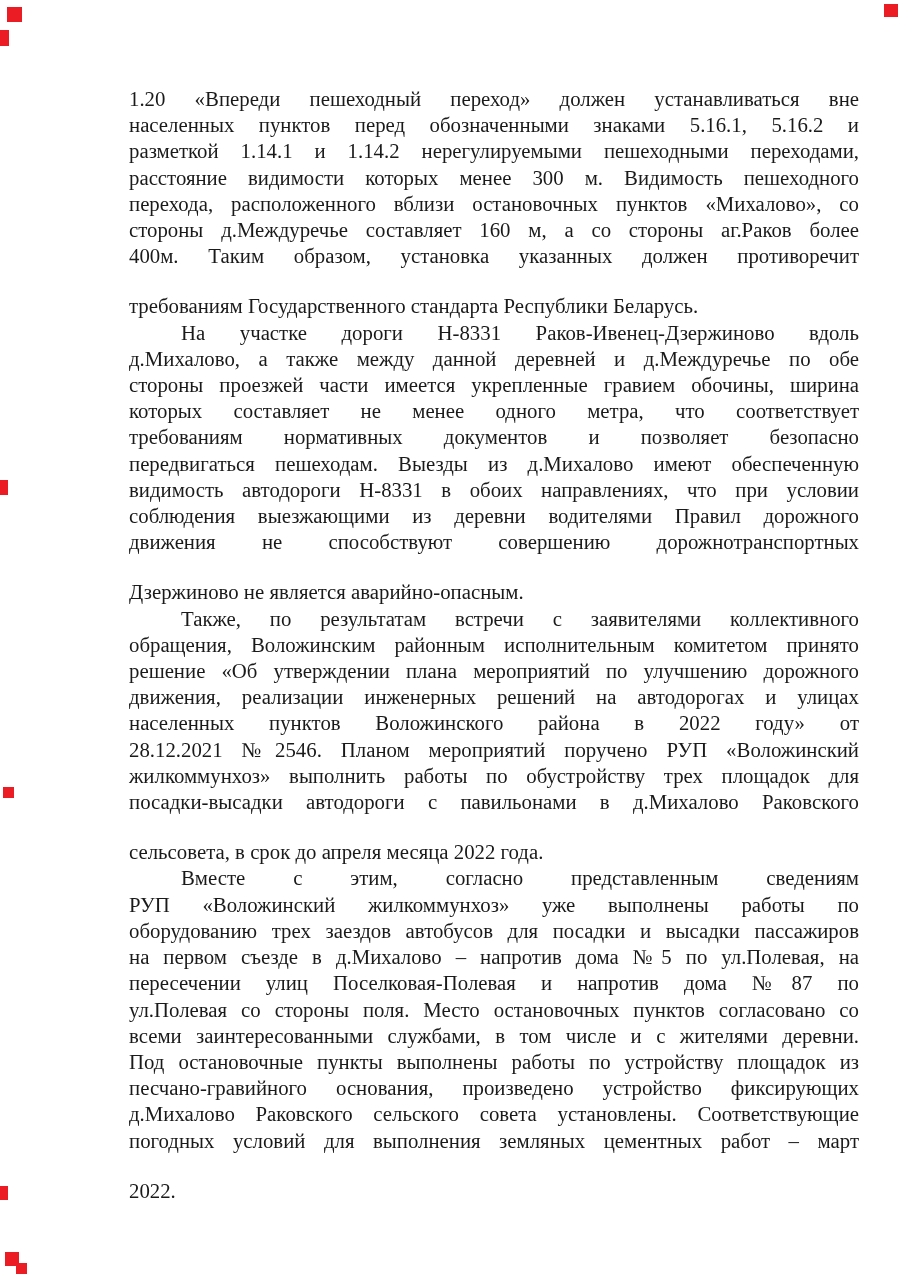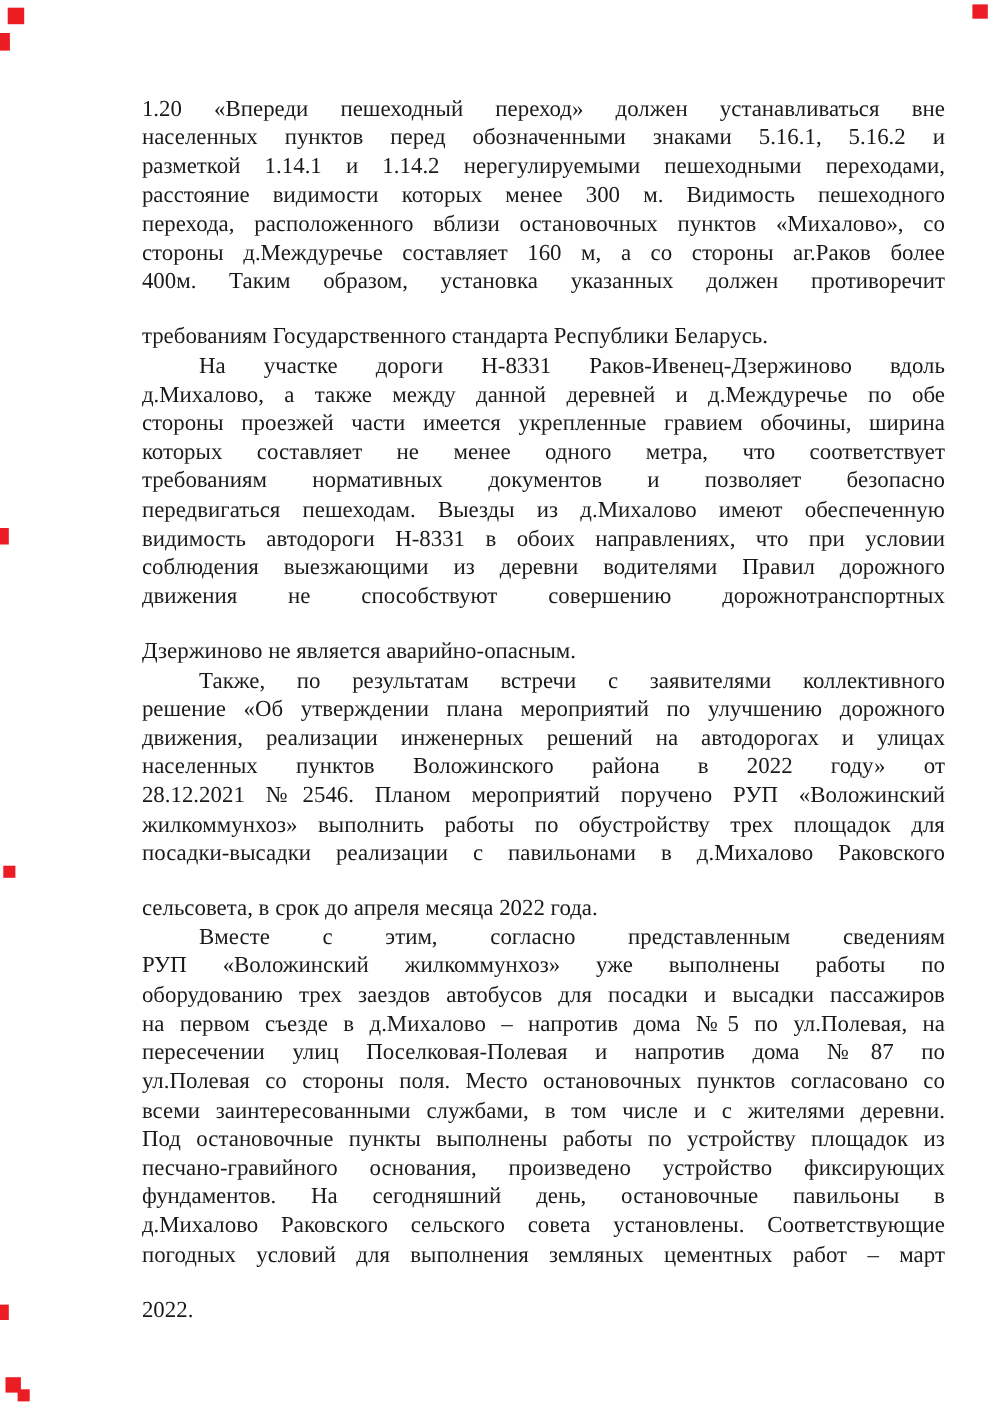--- a/index.html
+++ b/index.html
@@ -71,39 +71,39 @@
         <div class="line">которых составляет не менее одного метра, что соответствует</div>
         <div class="line">требованиям нормативных документов и позволяет безопасно</div>
         <div class="line">передвигаться пешеходам. Выезды из д.Михалово имеют обеспеченную</div>
         <div class="line">видимость автодороги Н-8331 в обоих направлениях, что при условии</div>
         <div class="line">соблюдения выезжающими из деревни водителями Правил дорожного</div>
         <div class="line">движения не способствуют совершению дорожнотранспортных</div>
         <div class="line last">Дзержиново не является аварийно-опасным.</div>
       </div>
       <div class="para indent">
         <div class="line">Также, по результатам встречи с заявителями коллективного</div>
+        <div class="line">обращения, Воложинским районным исполнительным комитетом принято</div>
         <div class="line">решение «Об утверждении плана мероприятий по улучшению дорожного</div>
         <div class="line">движения, реализации инженерных решений на автодорогах и улицах</div>
         <div class="line">населенных пунктов Воложинского района в 2022 году» от</div>
         <div class="line">28.12.2021  №2546. Планом мероприятий поручено РУП «Воложинский</div>
         <div class="line">жилкоммунхоз» выполнить работы по обустройству трех площадок для</div>
-        <div class="line">посадки-высадки реализации с павильонами в д.Михалово Раковского</div>
+        <div class="line">посадки-высадки автодороги с павильонами в д.Михалово Раковского</div>
         <div class="line last">сельсовета, в срок до апреля месяца 2022 года.</div>
       </div>
       <div class="para indent">
         <div class="line">Вместе с этим, согласно представленным сведениям</div>
         <div class="line">РУП «Воложинский жилкоммунхоз» уже выполнены работы по</div>
         <div class="line">оборудованию трех заездов автобусов для посадки и высадки пассажиров</div>
         <div class="line">на первом съезде в д.Михалово – напротив дома №5 по ул.Полевая, на</div>
         <div class="line">пересечении улиц Поселковая-Полевая и напротив дома №87 по</div>
         <div class="line">ул.Полевая со стороны поля. Место остановочных пунктов согласовано со</div>
         <div class="line">всеми заинтересованными службами, в том числе и с жителями деревни.</div>
         <div class="line">Под остановочные пункты выполнены работы по устройству площадок из</div>
         <div class="line">песчано-гравийного основания, произведено устройство фиксирующих</div>
-        <div class="line">фундаментов. На сегодняшний день, остановочные павильоны в</div>
         <div class="line">д.Михалово Раковского сельского совета установлены.  Соответствующие</div>
         <div class="line">погодных условий для выполнения земляных цементных работ – март</div>
         <div class="line last">2022.</div>
       </div>
     </section>
 </main>
 
 <div class="red-mark" style="left: 7px; top: 7px; width: 15px; height: 15px; background: rgb(236, 28, 36);"></div>
 <div class="red-mark" style="left: -4px; top: 30px; width: 13px; height: 16px; background: rgb(236, 28, 36);"></div>
 <div class="red-mark" style="left: 884px; top: 4px; width: 14px; height: 13px; background: rgb(236, 28, 36);"></div>

